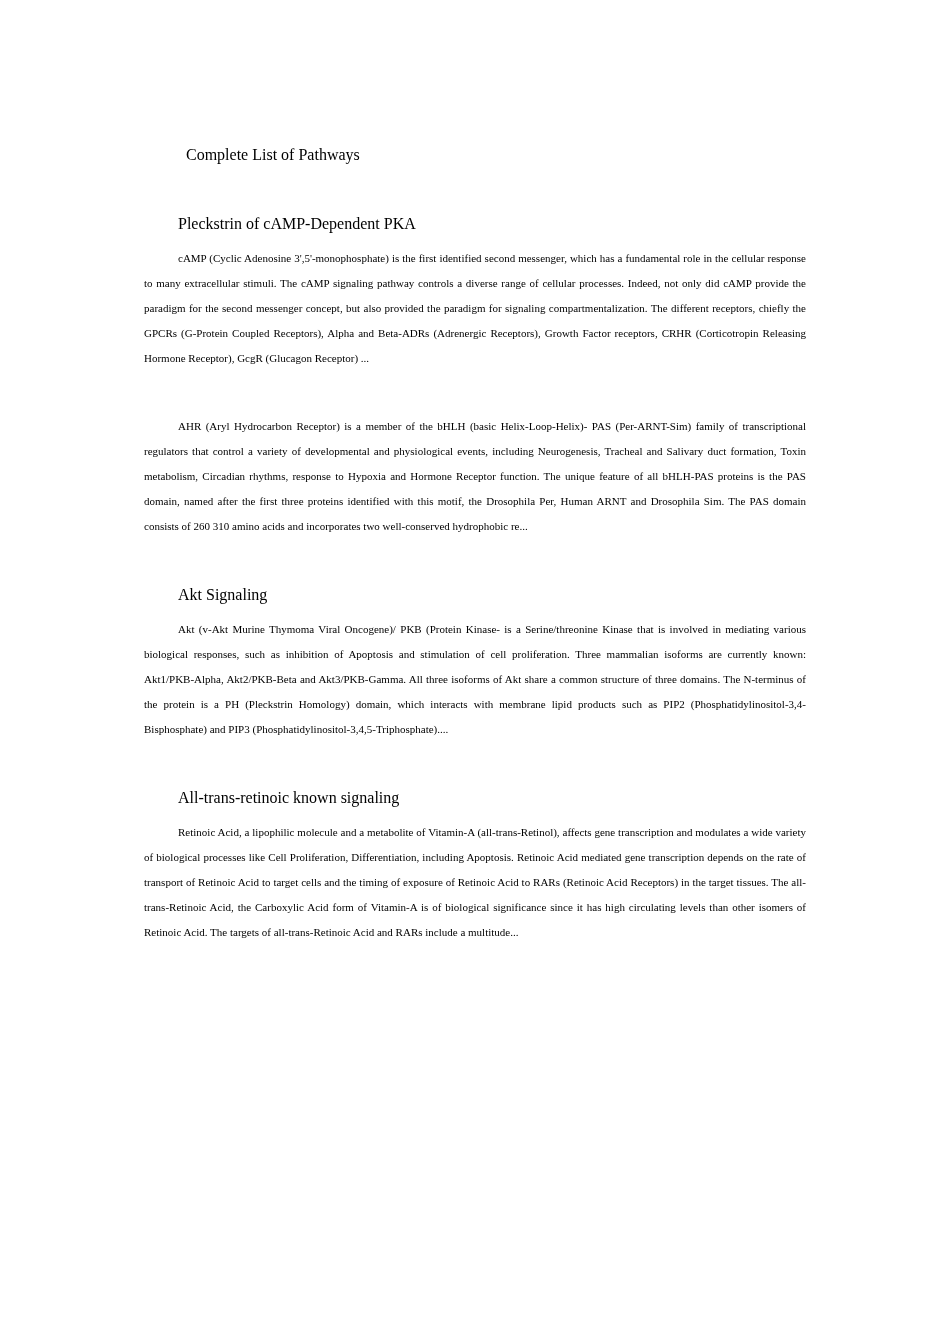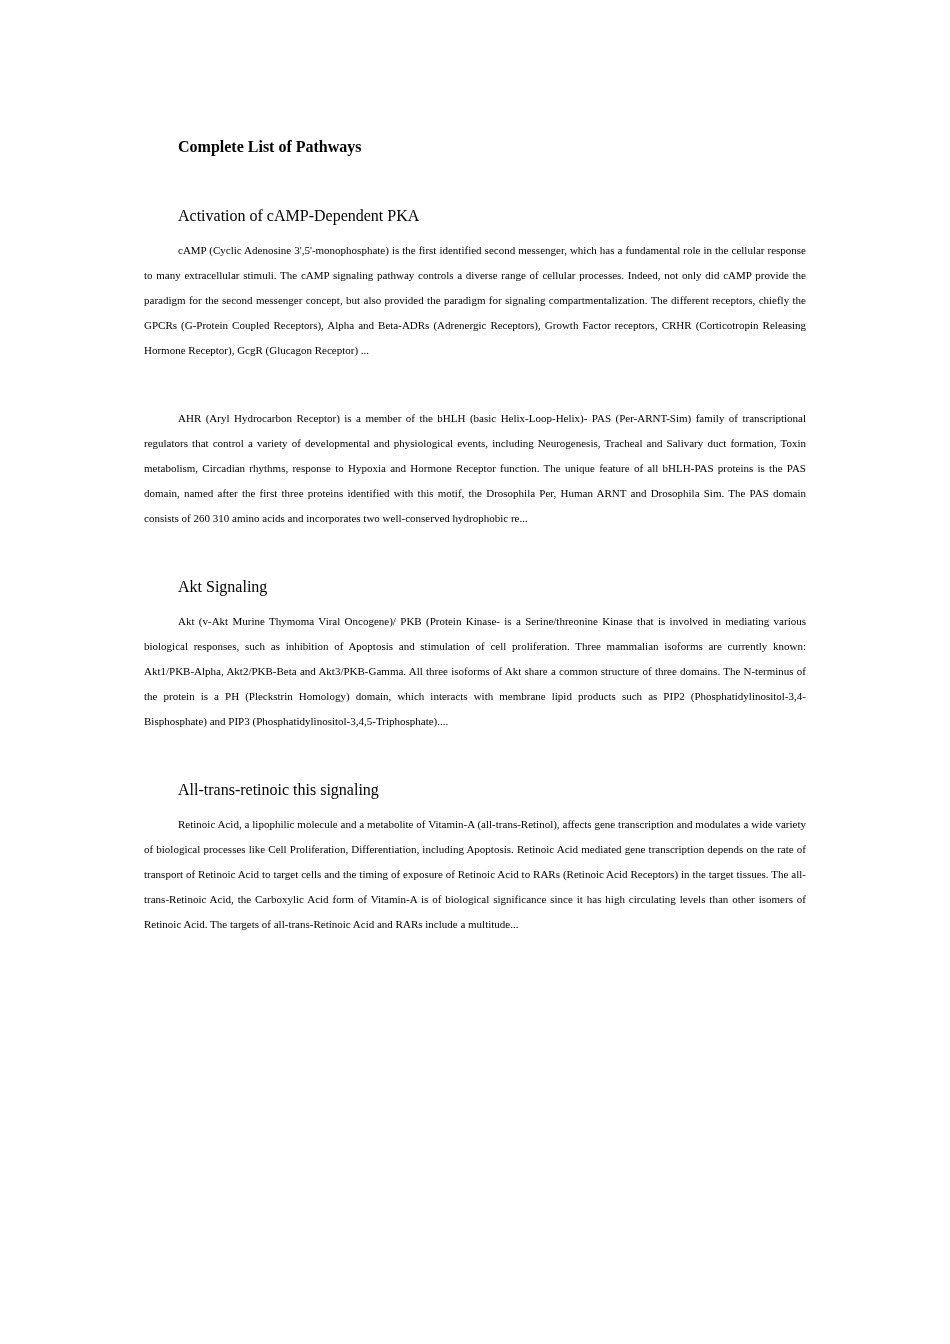--- a/index.html
+++ b/index.html
@@ -17,23 +17,23 @@
     }
     .page {
       position: absolute;
       left: 144px;
       top: 134px;
       width: 662px;
     }
     .doc-title {
       font-size: 16px;
       line-height: 25px;
-      margin: 0;
+      margin: 8px;
       padding-left: 34px;
-      font-weight: bold;
+      font-weight: normal;
     }
     .section {
       margin-top: 44px;
     }
     .section-heading {
       font-size: 16px;
       line-height: 25px;
       margin: 0 0 10px 0;
       padding-left: 34px;
       font-weight: normal;
@@ -49,30 +49,30 @@
       margin-top: 43px;
     }
   </style>
 </head>
 <body>
 
 <div class="page">
   <p class="doc-title">Complete List of Pathways</p>
 
   <div class="section">
-    <p class="section-heading">Activation of cAMP-Dependent PKA</p>
+    <p class="section-heading">Pleckstrin of cAMP-Dependent PKA</p>
     <p class="section-body">cAMP (Cyclic Adenosine 3',5'-monophosphate) is the first identified second messenger, which has a fundamental role in the cellular response to many extracellular stimuli. The cAMP signaling pathway controls a diverse range of cellular processes. Indeed, not only did cAMP provide the paradigm for the second messenger concept, but also provided the paradigm for signaling compartmentalization. The different receptors, chiefly the GPCRs (G-Protein Coupled Receptors), Alpha and Beta-ADRs (Adrenergic Receptors), Growth Factor receptors, CRHR (Corticotropin Releasing Hormone Receptor), GcgR (Glucagon Receptor) ...</p>
   </div>
 
   <div class="section">
     <p class="section-body">AHR (Aryl Hydrocarbon Receptor) is a member of the bHLH (basic Helix-Loop-Helix)- PAS (Per-ARNT-Sim) family of transcriptional regulators that control a variety of developmental and physiological events, including Neurogenesis, Tracheal and Salivary duct formation, Toxin metabolism, Circadian rhythms, response to Hypoxia and Hormone Receptor function. The unique feature of all bHLH-PAS proteins is the PAS domain, named after the first three proteins identified with this motif, the Drosophila Per, Human ARNT and Drosophila Sim. The PAS domain consists of 260 310 amino acids and incorporates two well-conserved hydrophobic re...</p>
   </div>
 
   <div class="section">
     <p class="section-heading">Akt Signaling</p>
     <p class="section-body">Akt (v-Akt Murine Thymoma Viral Oncogene)/ PKB (Protein Kinase- is a Serine/threonine Kinase that is involved in mediating various biological responses, such as inhibition of Apoptosis and stimulation of cell proliferation. Three mammalian isoforms are currently known: Akt1/PKB-Alpha, Akt2/PKB-Beta and Akt3/PKB-Gamma. All three isoforms of Akt share a common structure of three domains. The N-terminus of the protein is a PH (Pleckstrin Homology) domain, which interacts with membrane lipid products such as PIP2 (Phosphatidylinositol-3,4-Bisphosphate) and PIP3 (Phosphatidylinositol-3,4,5-Triphosphate)....</p>
   </div>
 
   <div class="section">
-    <p class="section-heading">All-trans-retinoic this signaling</p>
+    <p class="section-heading">All-trans-retinoic known signaling</p>
     <p class="section-body">Retinoic Acid, a lipophilic molecule and a metabolite of Vitamin-A (all-trans-Retinol), affects gene transcription and modulates a wide variety of biological processes like Cell Proliferation, Differentiation, including Apoptosis. Retinoic Acid mediated gene transcription depends on the rate of transport of Retinoic Acid to target cells and the timing of exposure of Retinoic Acid to RARs (Retinoic Acid Receptors) in the target tissues. The all-trans-Retinoic Acid, the Carboxylic Acid form of Vitamin-A is of biological significance since it has high circulating levels than other isomers of Retinoic Acid. The targets of all-trans-Retinoic Acid and RARs include a multitude...</p>
   </div>
 </div>
 
 </body></html>

